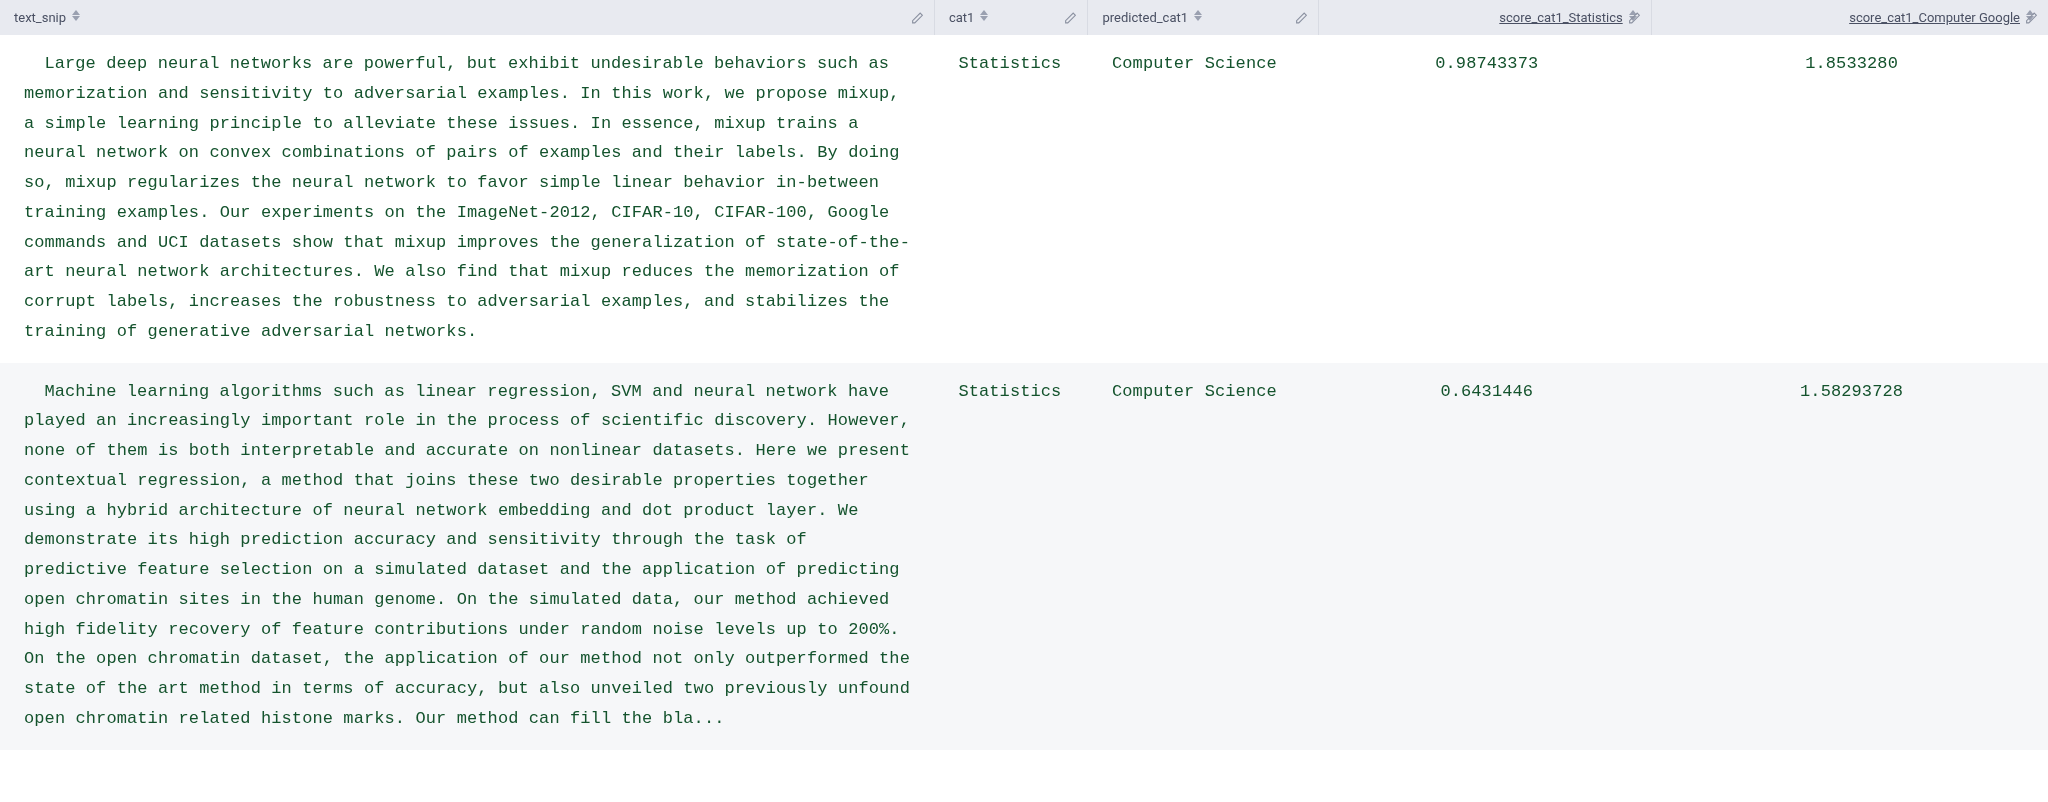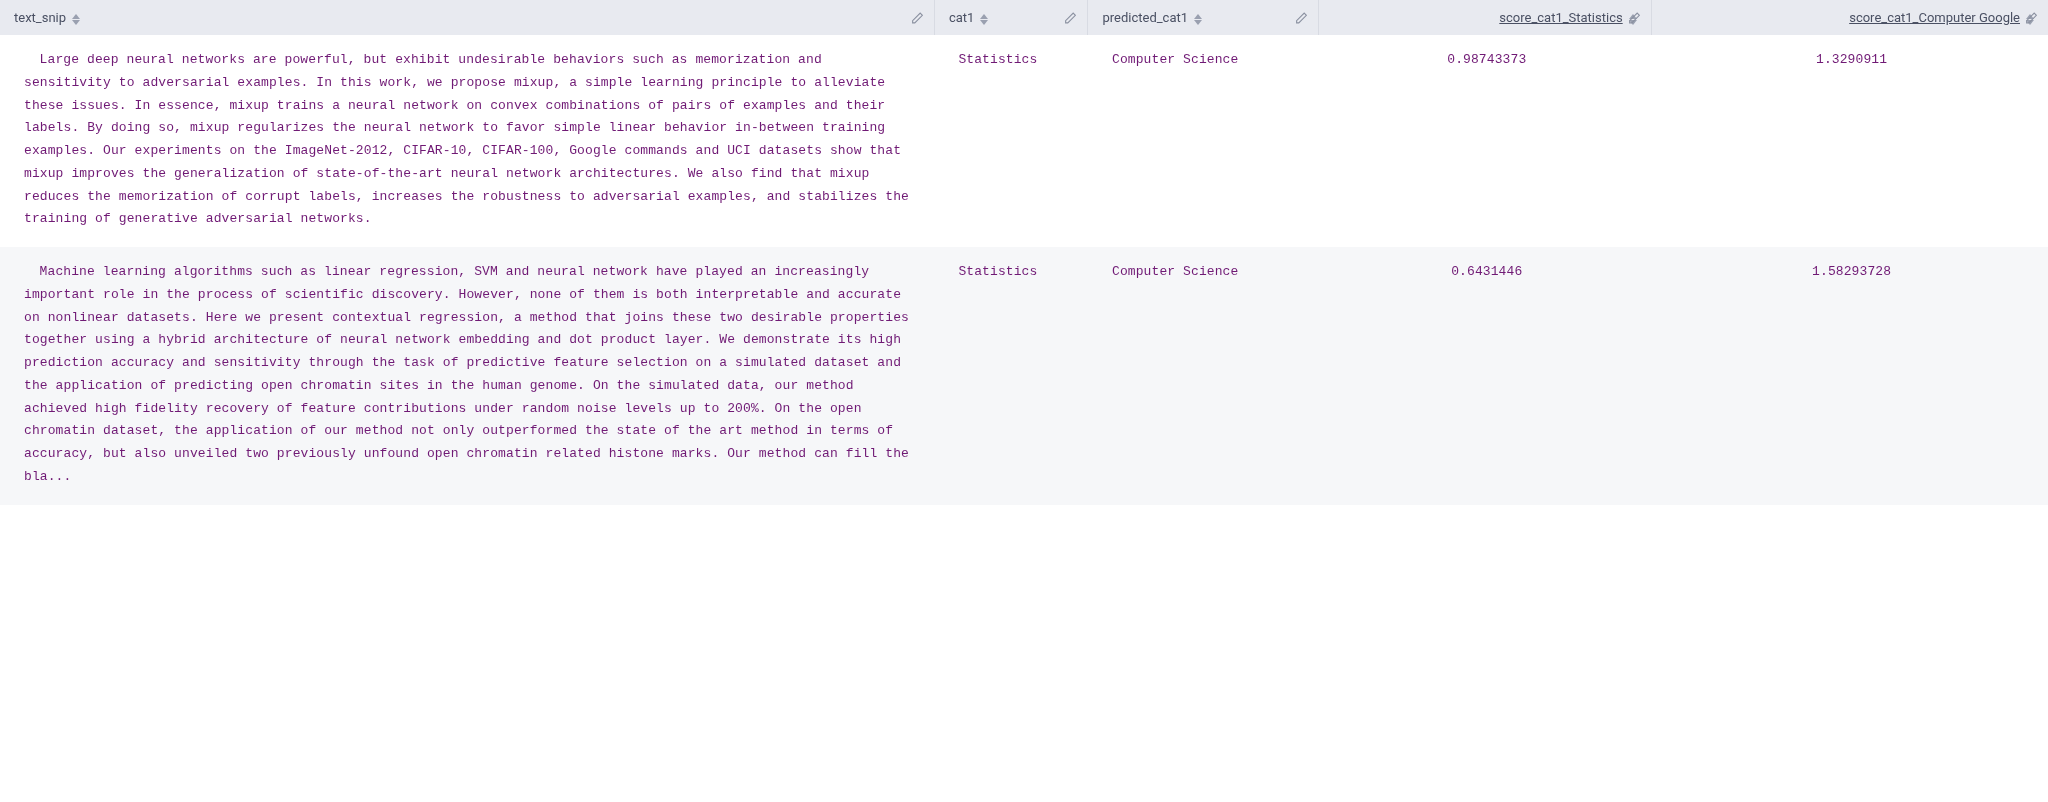--- a/index.html
+++ b/index.html
@@ -25,21 +25,21 @@
     color: #4a5063;
     font-size: 13px;
     border-right: 1px solid #d8dbe3;
     position: relative;
     vertical-align: middle;
   }
   th:last-child { border-right: none; }
   th.num-col .th-inner { justify-content: flex-end; text-decoration: underline; }
   .th-inner {
     display: flex;
-    align-items: flex-end;
+    align-items: flex-start;
     gap: 6px;
   }
   .th-label { flex: 0 0 auto; }
   .sort-icon {
     display: inline-flex;
     flex-direction: column;
     line-height: 0;
     gap: 1px;
     color: #9aa0b0;
   }
@@ -51,23 +51,23 @@
     transform: translateY(-50%);
     color: #8a90a0;
     display: inline-flex;
   }
   tbody tr:nth-child(even) { background: #f6f7f9; }
   tbody tr:nth-child(odd)  { background: #ffffff; }
   td {
     padding: 14px 18px 16px 24px;
     vertical-align: top;
     font-family: "SFMono-Regular", Consolas, "Liberation Mono", Menlo, monospace;
-    font-size: 13px;
+    font-size: 17px;
     line-height: 1.75;
-    color: #701a75;
+    color: #14532d;
     letter-spacing: 0.1px;
   }
   td.text-col {
     white-space: pre-wrap;
     word-break: break-word;
     text-indent: 1.2em;
   }
   td.num-col {
     text-align: center;
     padding-right: 20px;
@@ -183,21 +183,21 @@
         </span>
       </th>
     </tr>
   </thead>
   <tbody>
     <tr>
       <td class="text-col">Large deep neural networks are powerful, but exhibit undesirable behaviors such as memorization and sensitivity to adversarial examples. In this work, we propose mixup, a simple learning principle to alleviate these issues. In essence, mixup trains a neural network on convex combinations of pairs of examples and their labels. By doing so, mixup regularizes the neural network to favor simple linear behavior in-between training examples. Our experiments on the ImageNet-2012, CIFAR-10, CIFAR-100, Google commands and UCI datasets show that mixup improves the generalization of state-of-the-art neural network architectures. We also find that mixup reduces the memorization of corrupt labels, increases the robustness to adversarial examples, and stabilizes the training of generative adversarial networks.</td>
       <td>Statistics</td>
       <td>Computer Science</td>
       <td class="num-col">0.98743373</td>
-      <td class="num-col">1.3290911</td>
+      <td class="num-col">1.8533280</td>
     </tr>
     <tr>
       <td class="text-col">Machine learning algorithms such as linear regression, SVM and neural network have played an increasingly important role in the process of scientific discovery. However, none of them is both interpretable and accurate on nonlinear datasets. Here we present contextual regression, a method that joins these two desirable properties together using a hybrid architecture of neural network embedding and dot product layer. We demonstrate its high prediction accuracy and sensitivity through the task of predictive feature selection on a simulated dataset and the application of predicting open chromatin sites in the human genome. On the simulated data, our method achieved high fidelity recovery of feature contributions under random noise levels up to 200%. On the open chromatin dataset, the application of our method not only outperformed the state of the art method in terms of accuracy, but also unveiled two previously unfound open chromatin related histone marks. Our method can fill the bla...</td>
       <td>Statistics</td>
       <td>Computer Science</td>
       <td class="num-col">0.6431446</td>
       <td class="num-col">1.58293728</td>
     </tr>
   </tbody>
 </table>

